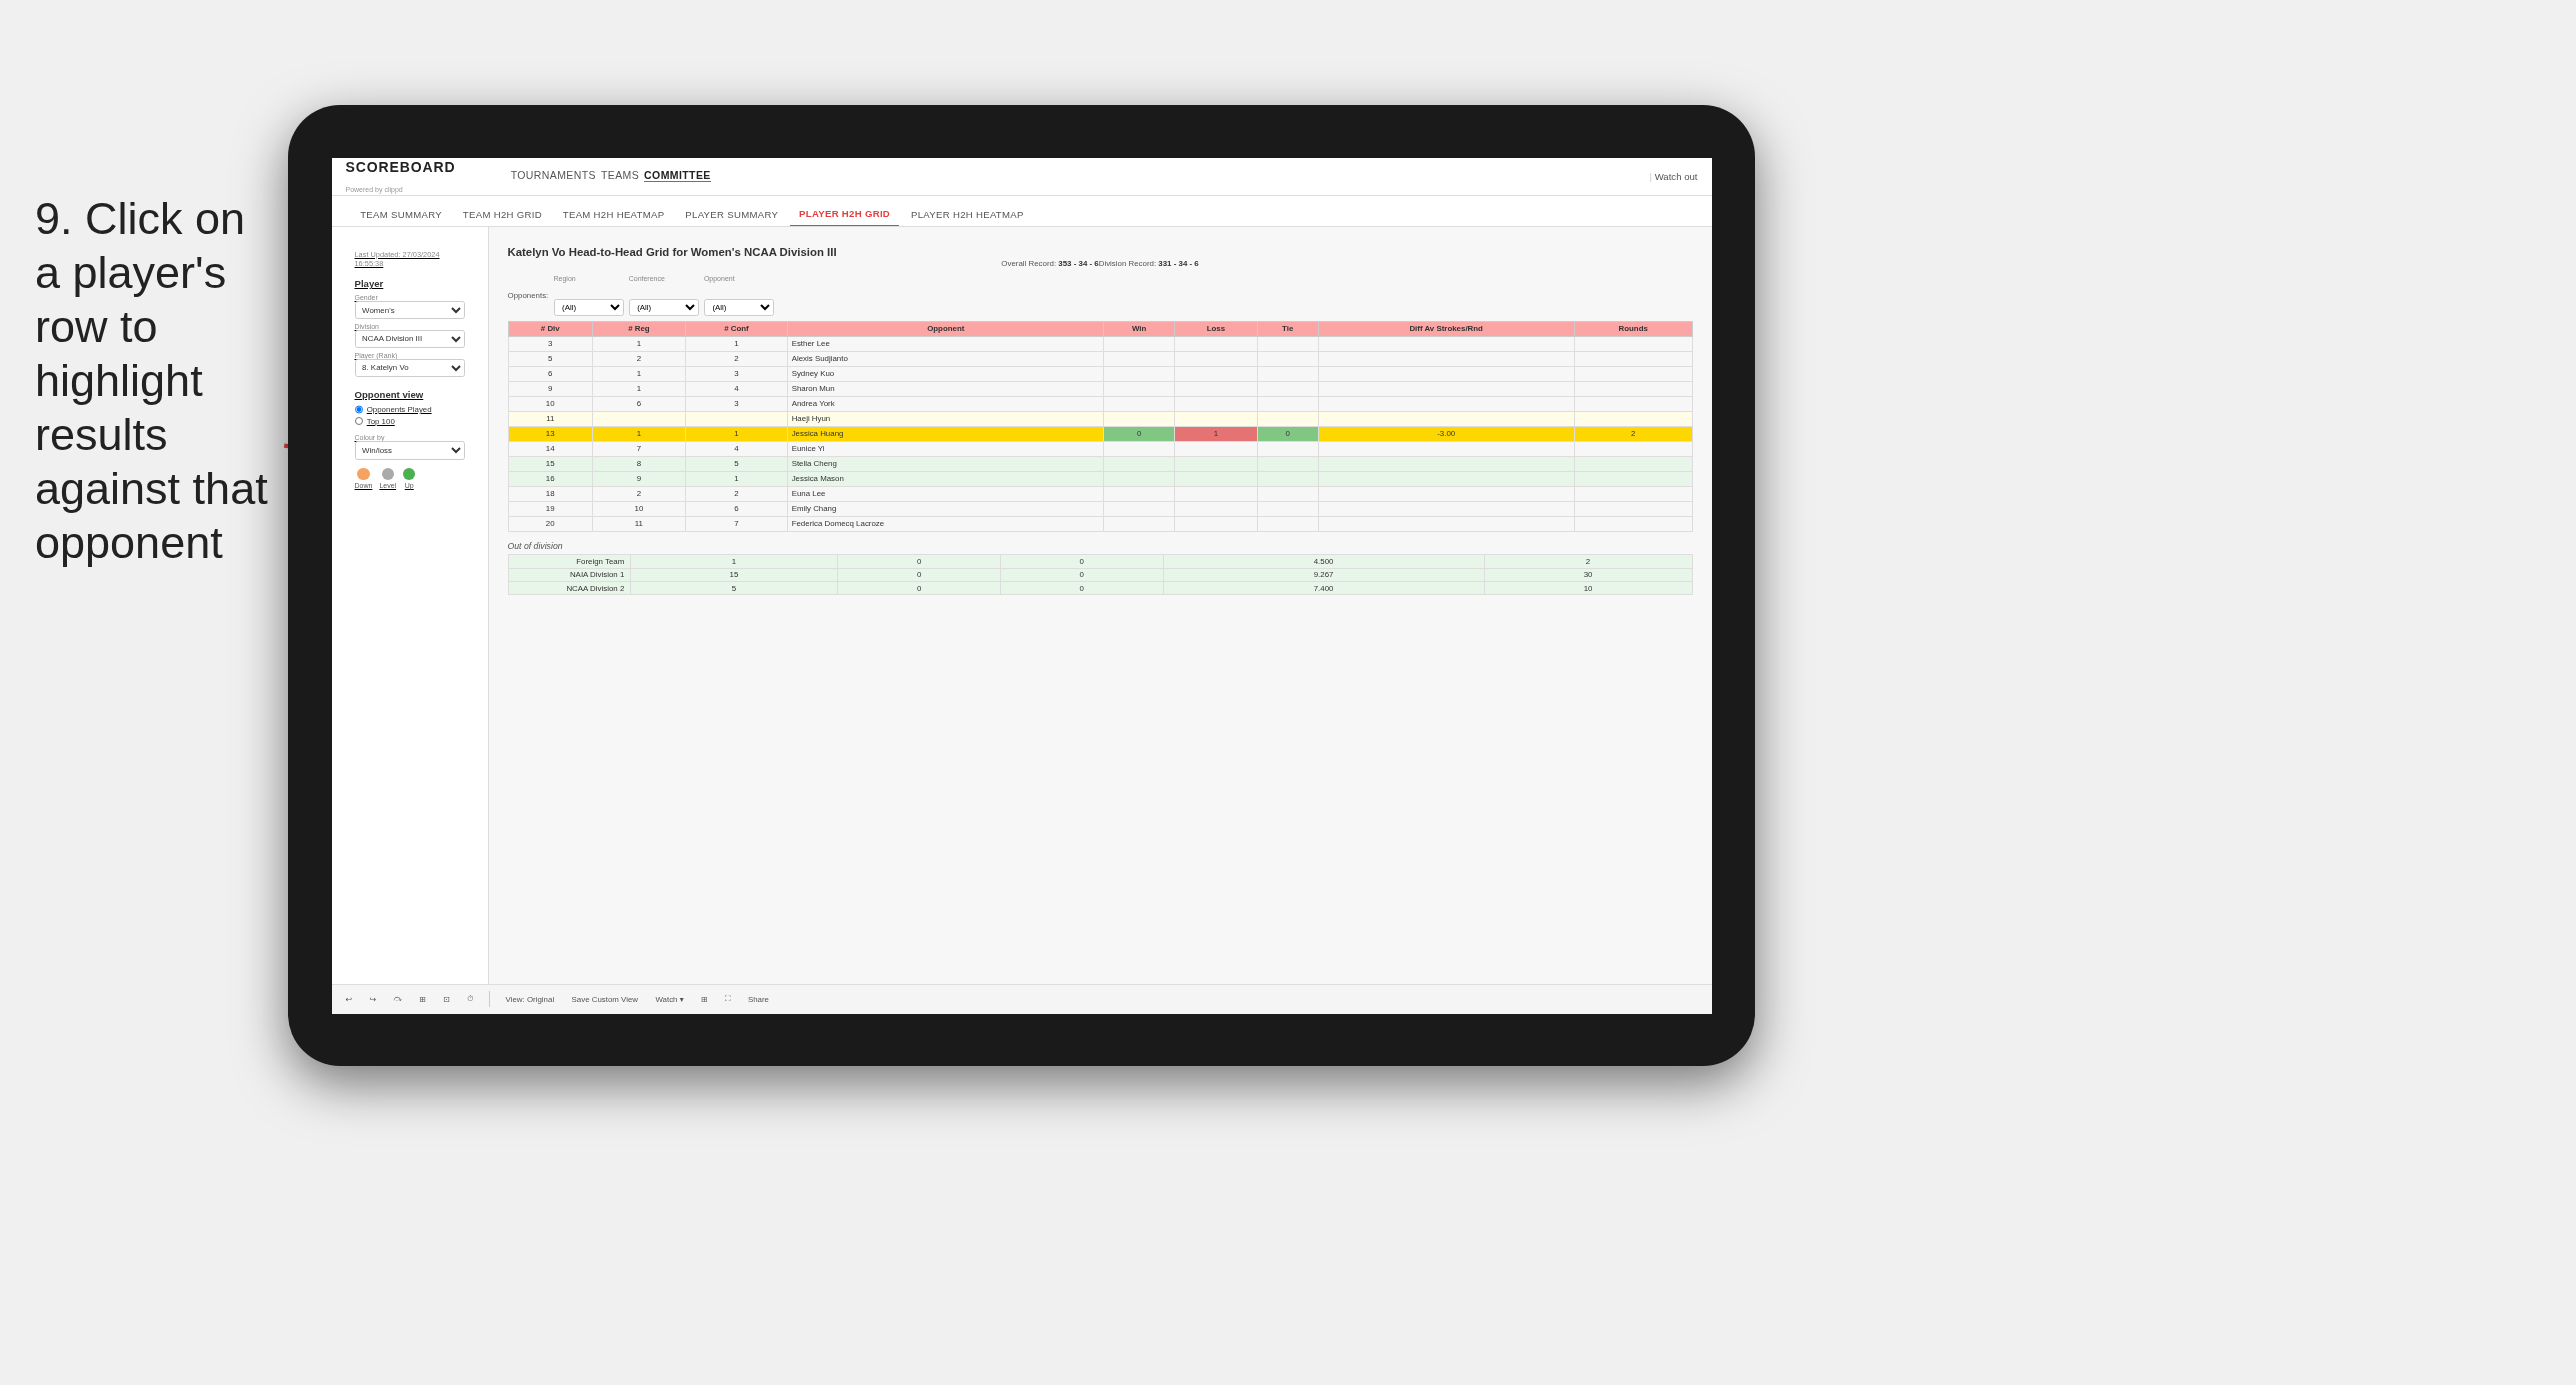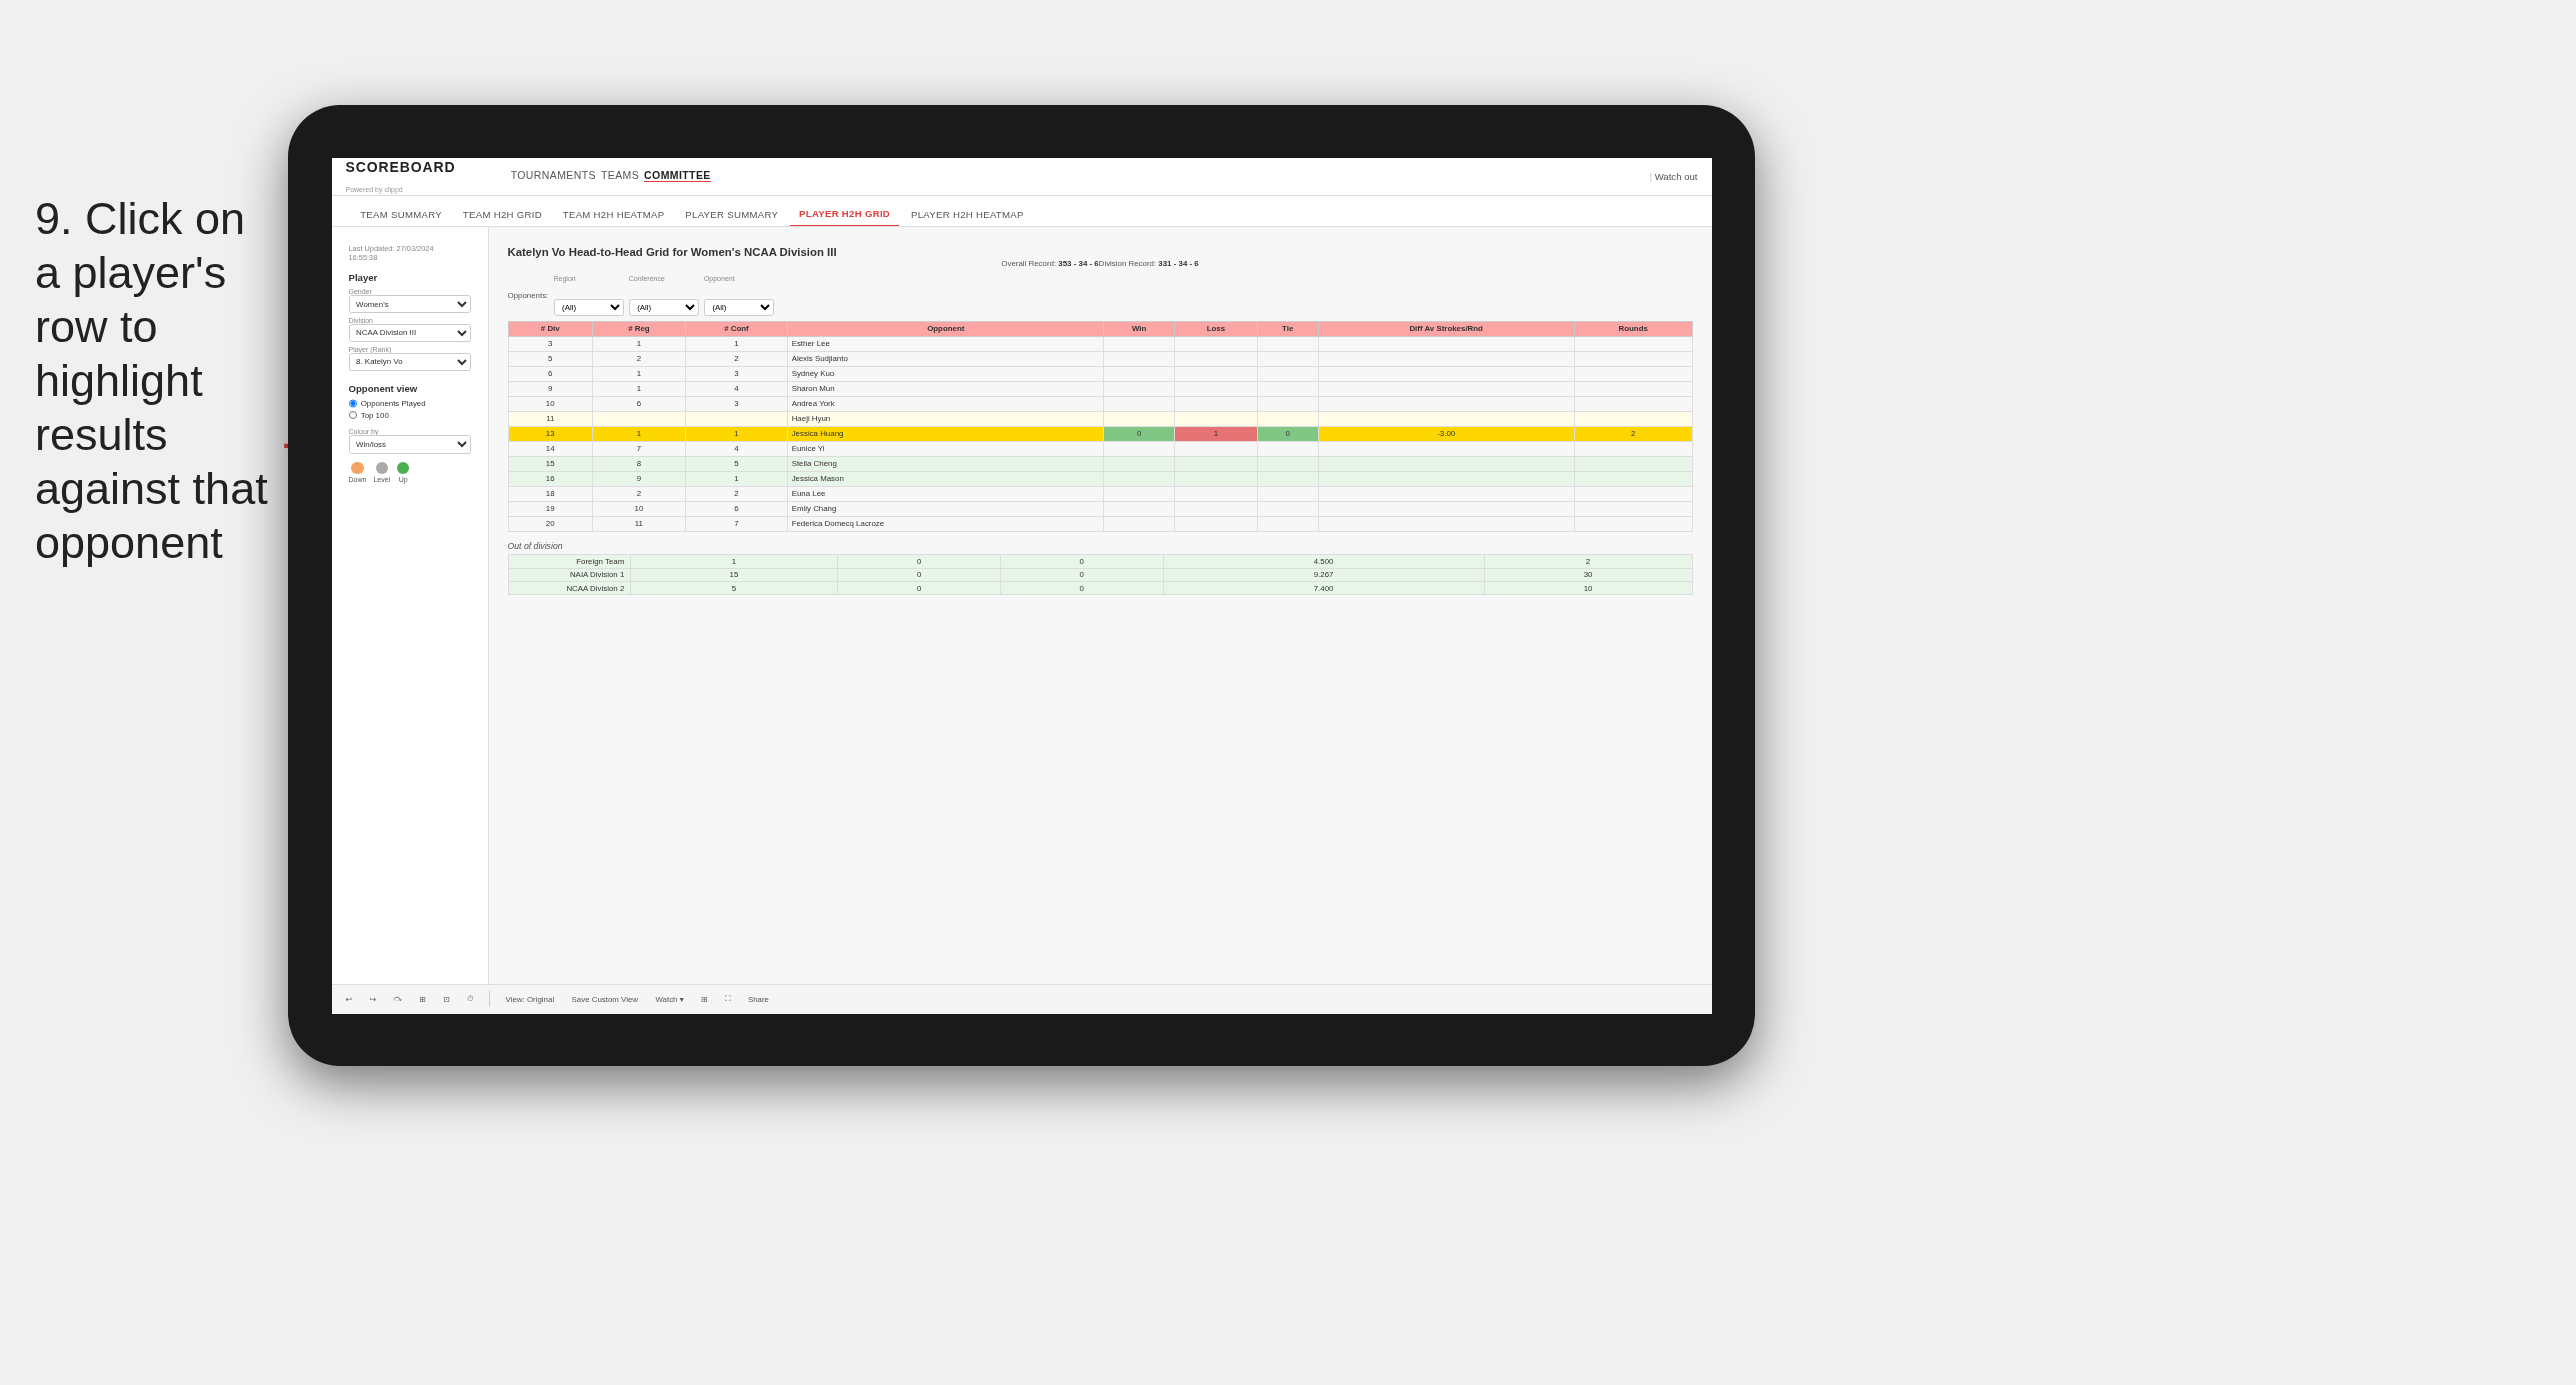--- a/index.html
+++ b/index.html
@@ -132,23 +132,24 @@
       flex: 1;
       overflow: hidden;
       background: #f7f7f7;
     }
 
     
     .sidebar {
       width: 157px;
       background: #fff;
       border-right: 0.9px solid #ddd;
-      padding: 17px;
+      padding: 23px;
       font-size: 8.7px;
       flex-shrink: 0;
+      text-decoration: underline;
     }
 
     .last-updated {
       font-size: 7.4px;
       color: #888;
       margin-bottom: 10.5px;
     }
 
     .sidebar-section-title {
       font-size: 9.6px;

